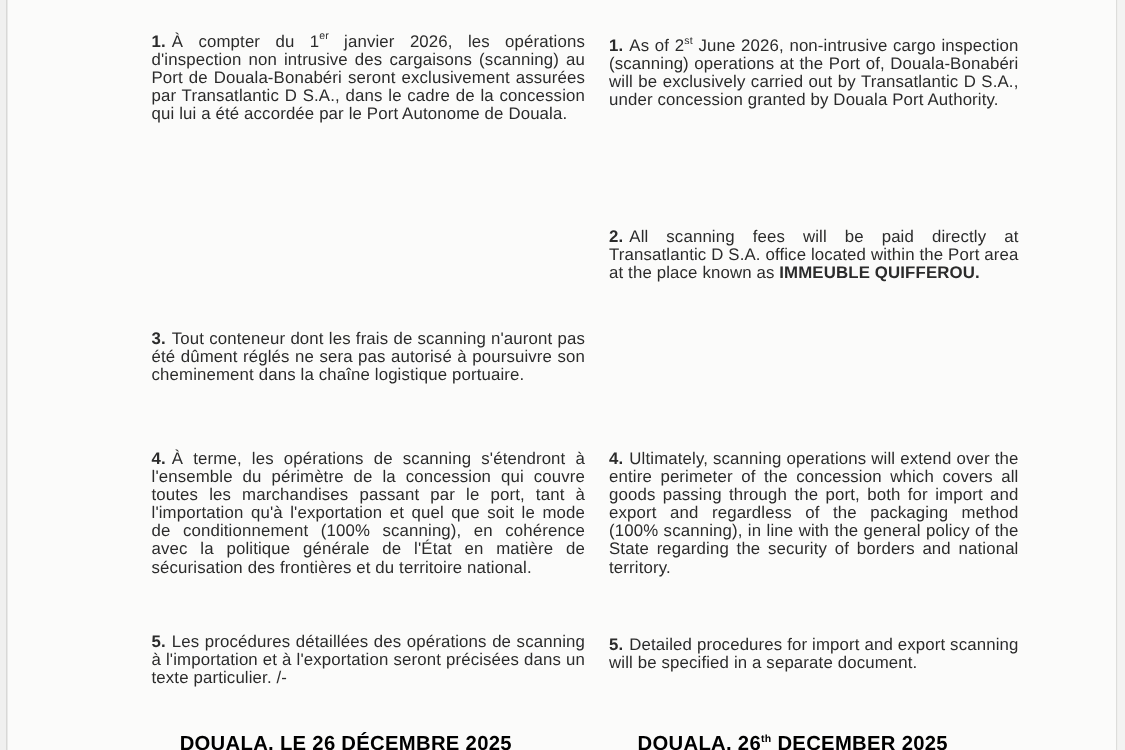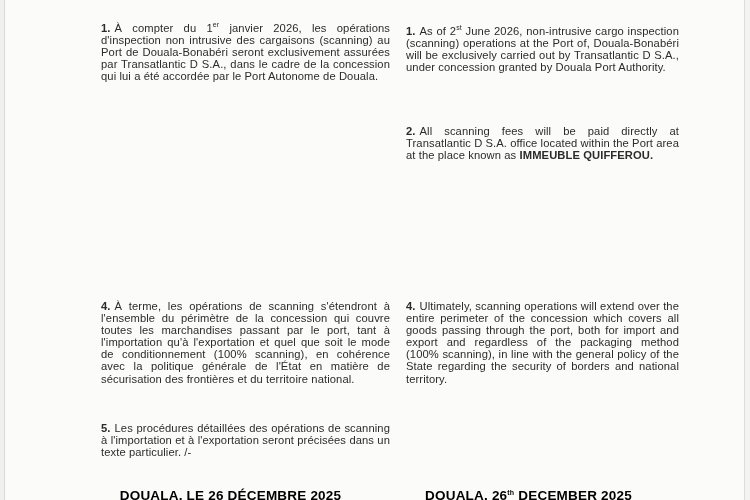--- a/index.html
+++ b/index.html
@@ -69,34 +69,36 @@
 
 <div class="page">
 
   <div class="edge-strip-left"></div>
   <div class="edge-line-left"></div>
 
   <div class="col col-fr">
     <p class="para" style="top:22px"><span class="pnum">1.</span><span class="ptext">À compter du 1</span><sup class="ord">er</sup><span class="ptext"> janvier 2026, les opérations d'inspection non intrusive des cargaisons (scanning) au Port de Douala-Bonabéri seront exclusivement assurées par Transatlantic D S.A., dans le cadre de la concession qui lui a été accordée par le Port Autonome de Douala.</span></p>
 
 
+    <p class="para" style="top:220px"><span class="pnum">3.</span><span class="ptext">Tout conteneur dont les frais de scanning n'auront pas été dûment réglés ne sera pas autorisé à poursuivre son cheminement dans la chaîne logistique portuaire.</span></p>
 
     <p class="para" style="top:300px"><span class="pnum">4.</span><span class="ptext">À terme, les opérations de scanning s'étendront à l'ensemble du périmètre de la concession qui couvre toutes les marchandises passant par le port, tant à l'importation qu'à l'exportation et quel que soit le mode de conditionnement (100% scanning), en cohérence avec la politique générale de l'État en matière de sécurisation des frontières et du territoire national.</span></p>
 
     <p class="para" style="top:422px"><span class="pnum">5.</span><span class="ptext">Les procédures détaillées des opérations de scanning à l'importation et à l'exportation seront précisées dans un texte particulier. /-</span></p>
   </div>
 
   <div class="col col-en">
     <p class="para" style="top:25px"><span class="pnum">1.</span><span class="ptext">As of 2</span><sup class="ord">st</sup><span class="ptext"> June 2026, non-intrusive cargo inspection (scanning) operations at the Port of, Douala-Bonabéri will be exclusively carried out by Transatlantic D S.A., under concession granted by Douala Port Authority.</span></p>
 
-    <p class="para" style="top:125px"><span class="pnum">2.</span><span class="ptext">All scanning fees will be paid directly at Transatlantic D S.A. office located within the Port area at the place known as</span><span class="bd"> IMMEUBLE QUIFFEROU.</span></p>
+    <p class="para" style="top:152px"><span class="pnum">2.</span><span class="ptext">All scanning fees will be paid directly at Transatlantic D S.A. office located within the Port area at the place known as</span><span class="bd"> IMMEUBLE QUIFFEROU.</span></p>
 
 
     <p class="para" style="top:300px"><span class="pnum">4.</span><span class="ptext">Ultimately, scanning operations will extend over the entire perimeter of the concession which covers all goods passing through the port, both for import and export and regardless of the packaging method (100% scanning), in line with the general policy of the State regarding the security of borders and national territory.</span></p>
 
+    <p class="para" style="top:424px"><span class="pnum">5.</span><span class="ptext">Detailed procedures for import and export scanning will be specified in a separate document.</span></p>
   </div>
 
   <p class="date-line date-fr">DOUALA, LE 26 DÉCEMBRE 2025</p>
   <p class="date-line date-en"><span>DOUALA, 26</span><sup class="ord">th</sup><span> DECEMBER 2025</span></p>
 
   <div class="edge-line-right"></div>
   <div class="edge-strip-right"></div>
 </div>
 
 </body></html>

